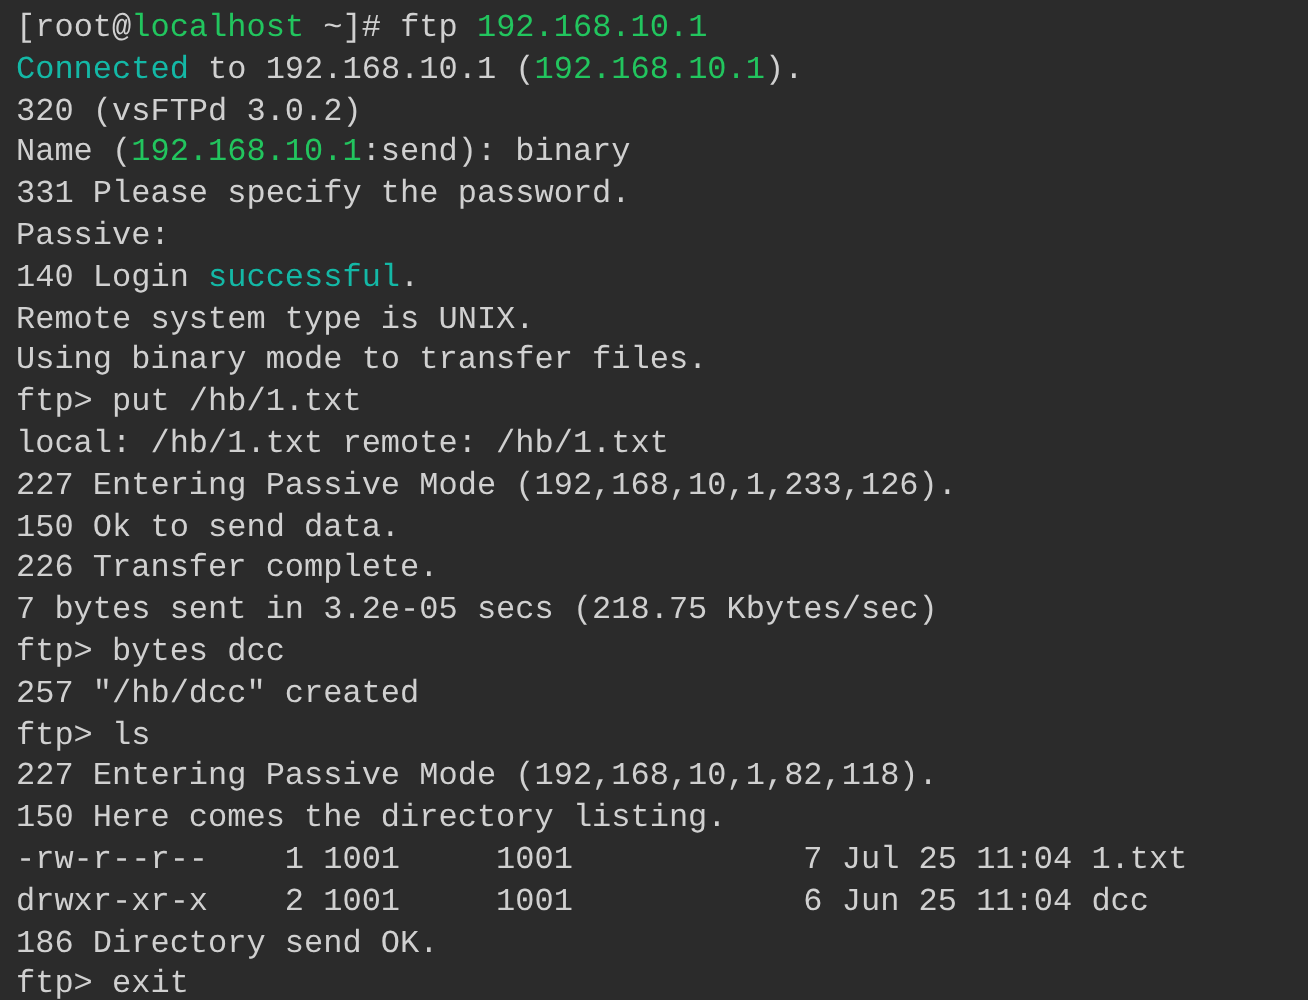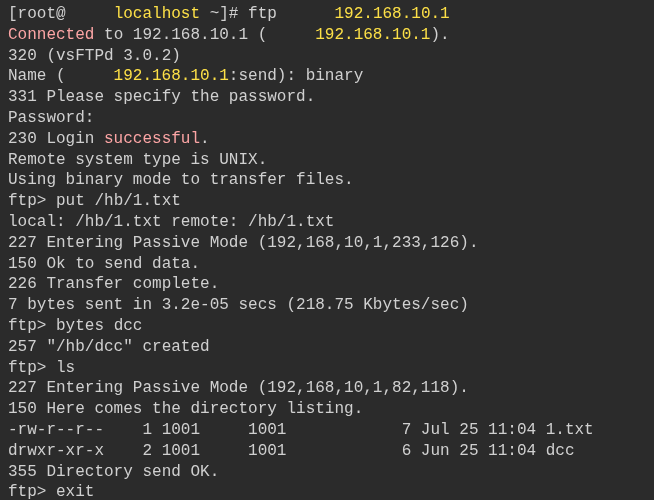--- a/index.html
+++ b/index.html
@@ -10,43 +10,43 @@
       font-size: 16px;
       line-height: 1.3;
       color: #d0d0d0;
       width: 638px;
       height: 492px;
       overflow: hidden;
     }
     .line {
       white-space: pre;
     }
-    .green { color: #fca5a5; }
-    .magenta { color: #fde047; margin-left: 48px; }
+    .green { color: #14b8a6; }
+    .magenta { color: #22c55e; }
     .white { color: #d0d0d0; }
   </style>
 </head>
 <body>
 
 <div class="line"><span class="white">[</span><span class="white">root</span><span class="white">@</span><span class="magenta">localhost</span><span class="white"> ~]# </span><span class="white">ftp </span><span class="magenta">192.168.10.1</span></div>
 <div class="line"><span class="green">Connected</span><span class="white"> to 192.168.10.1 (</span><span class="magenta">192.168.10.1</span><span class="white">).</span></div>
 <div class="line white">320 (vsFTPd 3.0.2)</div>
 <div class="line"><span class="white">Name (</span><span class="magenta">192.168.10.1</span><span class="white">:send): </span><span class="white">binary</span></div>
 <div class="line white">331 Please specify the password.</div>
-<div class="line white">Password:</div>
-<div class="line"><span class="white">230 Login </span><span class="green">successful</span><span class="white">.</span></div>
+<div class="line white">Passive:</div>
+<div class="line"><span class="white">140 Login </span><span class="green">successful</span><span class="white">.</span></div>
 <div class="line white">Remote system type is UNIX.</div>
 <div class="line white">Using binary mode to transfer files.</div>
 <div class="line"><span class="white">ftp&gt; </span><span class="white">put /hb/1.txt</span></div>
 <div class="line white">local: /hb/1.txt remote: /hb/1.txt</div>
 <div class="line white">227 Entering Passive Mode (192,168,10,1,233,126).</div>
 <div class="line white">150 Ok to send data.</div>
 <div class="line white">226 Transfer complete.</div>
 <div class="line white">7 bytes sent in 3.2e-05 secs (218.75 Kbytes/sec)</div>
 <div class="line"><span class="white">ftp&gt; </span><span class="white">bytes dcc</span></div>
 <div class="line white">257 "/hb/dcc" created</div>
 <div class="line"><span class="white">ftp&gt; </span><span class="white">ls</span></div>
 <div class="line white">227 Entering Passive Mode (192,168,10,1,82,118).</div>
 <div class="line white">150 Here comes the directory listing.</div>
 <div class="line white">-rw-r--r--    1 1001     1001            7 Jul 25 11:04 1.txt</div>
 <div class="line white">drwxr-xr-x    2 1001     1001            6 Jun 25 11:04 dcc</div>
-<div class="line white">355 Directory send OK.</div>
+<div class="line white">186 Directory send OK.</div>
 <div class="line"><span class="white">ftp&gt; </span><span class="white">exit</span></div>
 
 </body></html>

